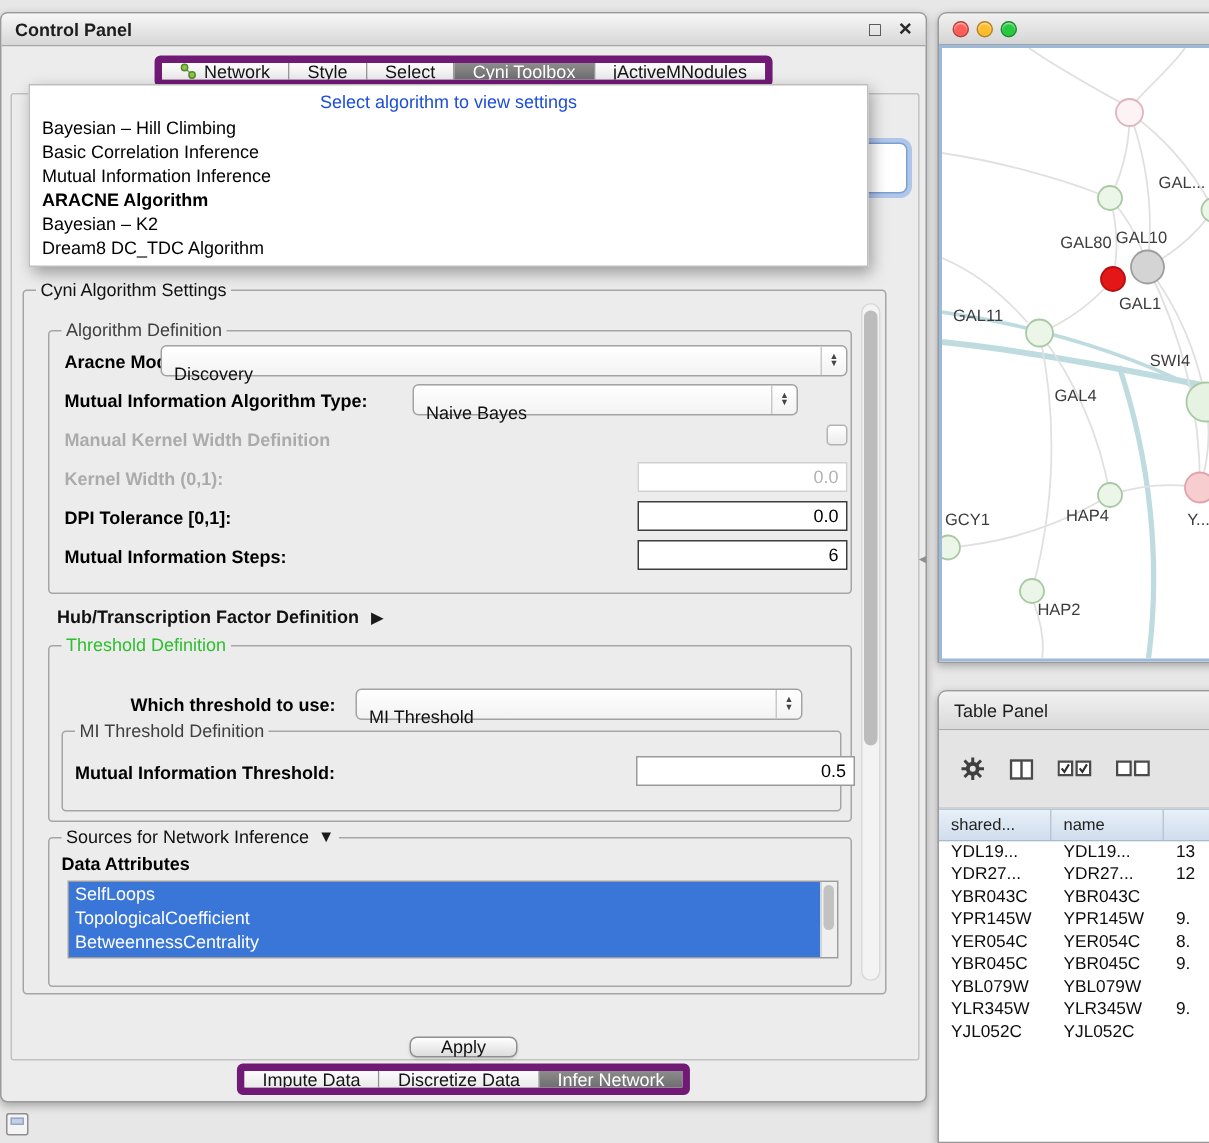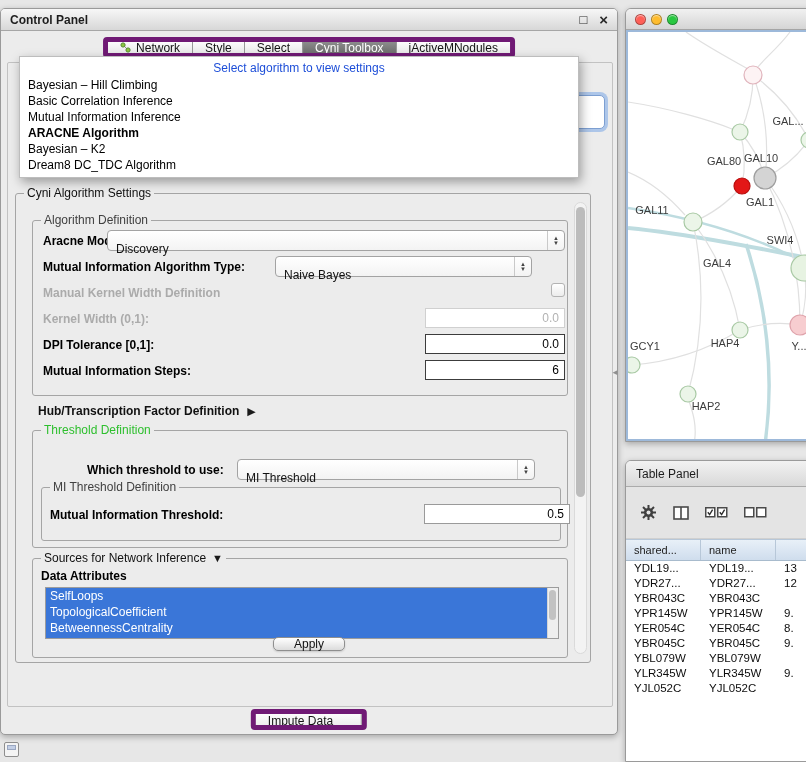--- a/index.html
+++ b/index.html
@@ -66,21 +66,21 @@
 
   .v-scrollbar { position:absolute; width:13px; background:#f3f3f3; border:1px solid #dadada; border-radius:7px; }
   .v-thumb { position:absolute; left:1px; width:9px; background:#bcbcbc; border-radius:5px; }
 
   .attr-list { position:absolute; background:#fff; border:1px solid #9c9c9c; overflow:hidden; }
   .attr-item { height:16px; line-height:16px; color:#fff; background:#3a76d8; padding-left:4px;
                margin-right:11px; font-size:12px; white-space:nowrap; }
   .list-scroll { position:absolute; right:0; top:0; bottom:0; width:11px; background:#efefef; border-left:1px solid #d5d5d5; }
   .list-thumb { position:absolute; left:1px; top:2px; width:7px; height:30px; background:#c2c2c2; border-radius:4px; }
 
-  .apply-btn { position:absolute; left:50%; transform:translateX(-50%); top:628px; width:72px; height:14px;
+  .apply-btn { position:absolute; left:50%; transform:translateX(-50%); top:682px; width:72px; height:14px;
                border:1px solid #8f8f8f; border-radius:5px; background:linear-gradient(#ffffff,#dcdcdc);
                display:flex; align-items:center; justify-content:center; font-size:12px;
                box-shadow:0 1px 2px rgba(0,0,0,.15); }
 
   
   #network-window { left:625px; top:8px; width:200px; height:434px; border-radius:6px 6px 0 0; }
   .nw-titlebar { height:21px; background:linear-gradient(#f1f1f1,#d5d5d5); border-bottom:1px solid #a5a5a5;
                  border-radius:5px 5px 0 0; display:flex; align-items:center; gap:5px; padding-left:9px; }
   .traffic { width:11px; height:11px; border-radius:50%; border:1px solid rgba(0,0,0,.3);
              box-shadow:inset 0 1px 1px rgba(255,255,255,.55); }
@@ -236,21 +236,21 @@
         <div class="attr-item">gal4RGexp</div>
         <div class="list-scroll">
           <div class="list-thumb"></div>
         </div>
       </div>
     </div>
   </div>
 
   <div class="apply-btn">Apply</div>
 
-  <div class="seg-tabs" style="top:700px;flex-direction:column;">
+  <div class="seg-tabs" style="top:700px;">
     <div class="seg">
         <span>Impute Data</span>
       </div>
     <div class="seg">
         <span>Discretize Data</span>
       </div>
     <div class="seg selected">
         <span>Infer Network</span>
       </div>
   </div>

